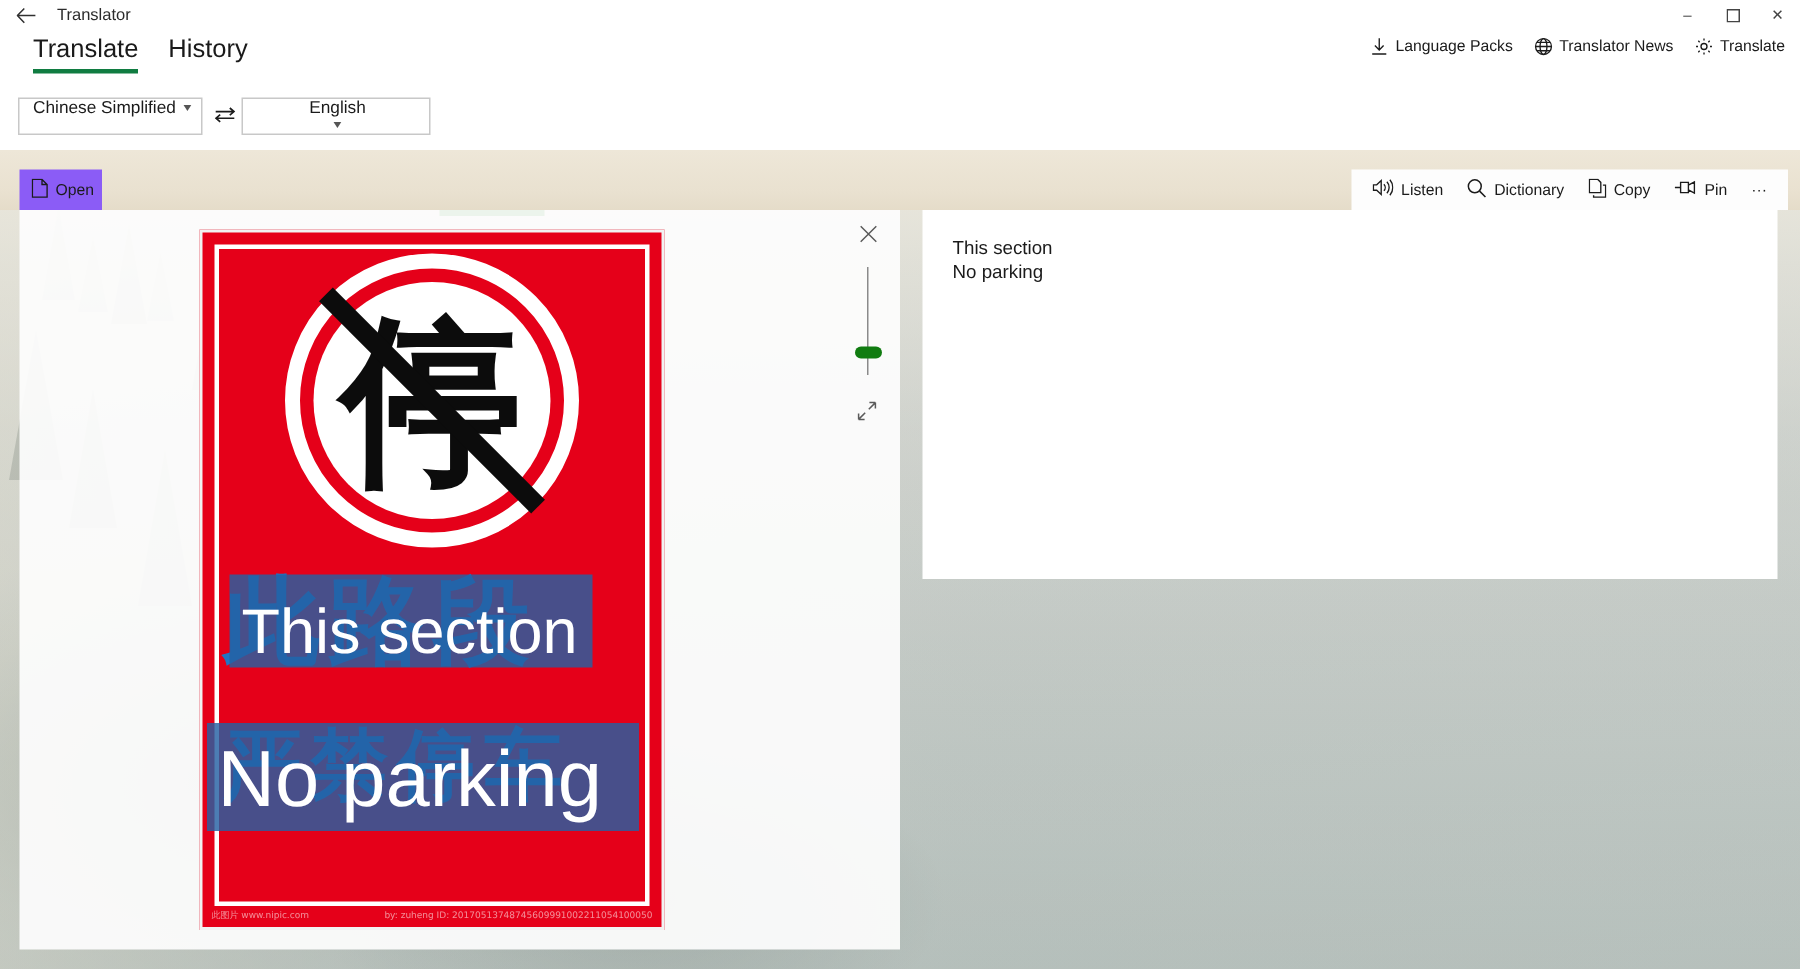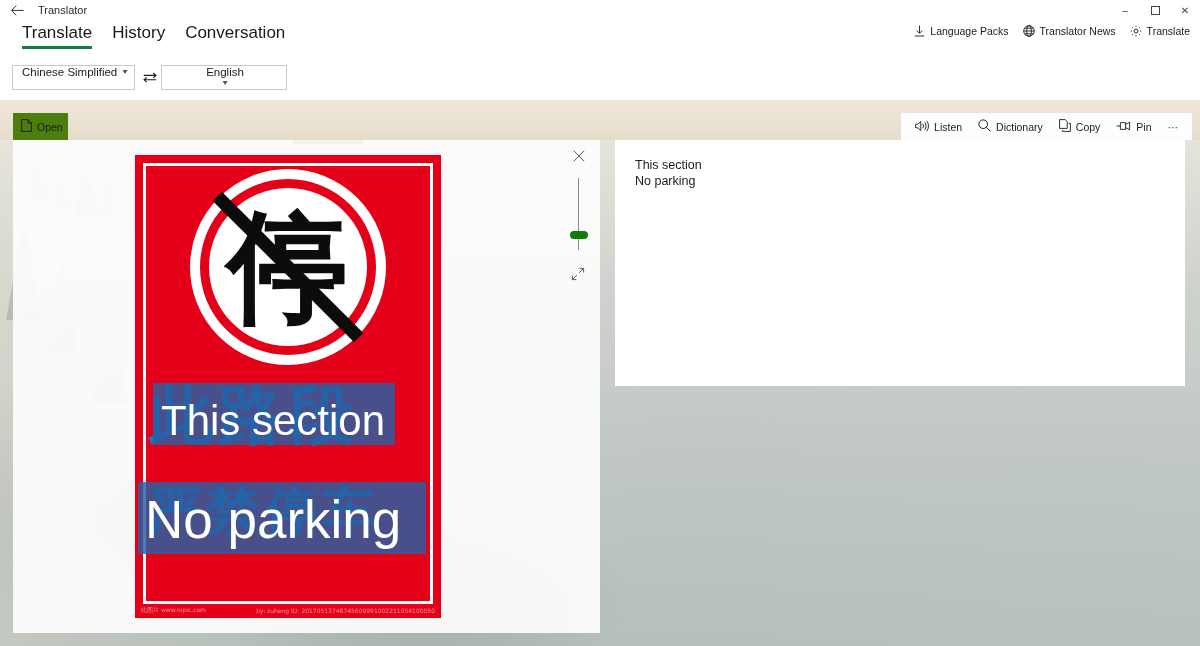--- a/index.html
+++ b/index.html
@@ -110,21 +110,21 @@
     height: 3px; background: #107c41;
   }
 
   
   #beigeband {
     position: absolute; left: 0; top: 100px; width: 1200px; height: 40px;
     background: linear-gradient(to bottom, #eee7d8 0%, #e9e1d0 70%, #e5dcc9 100%);
   }
   #open-tab {
     position: absolute; left: 13px; top: 113px; width: 55px; height: 27px;
-    background: #4d7c0f;
+    background: #8b5cf6;
     display: flex; align-items: center; gap: 5px; padding-left: 8px;
     font-size: 10.5px; color: #1b1b1b;
   }
   #result-toolbar {
     position: absolute; right: 8px; top: 113px; height: 27px;
     background: #fdfdfd;
     display: flex; align-items: center; gap: 0; padding: 0 6px;
   }
   .tbitem {
     display: flex; align-items: center; gap: 5px;
@@ -274,21 +274,20 @@
         </svg>
     </div>
     <div class="wbtn">✕</div>
   </div>
 </div>
 
 <div id="navbar">
   <div id="navtabs">
     <div class="navtab active">Translate</div>
     <div class="navtab">History</div>
-    <div class="navtab">Conversation</div>
   </div>
   <div id="navright">
     <div class="navlink">
       <span>
         <svg width="11" height="12" viewBox="0 0 11 12">
             <path d="M5.5 0.5 L5.5 8 M2.6 5.4 L5.5 8.3 L8.4 5.4 M0.8 11 L10.2 11" fill="none" stroke="#1b1b1b" stroke-width="0.9"></path>
           </svg>
       </span>
       <span>Language Packs</span>
     </div>

